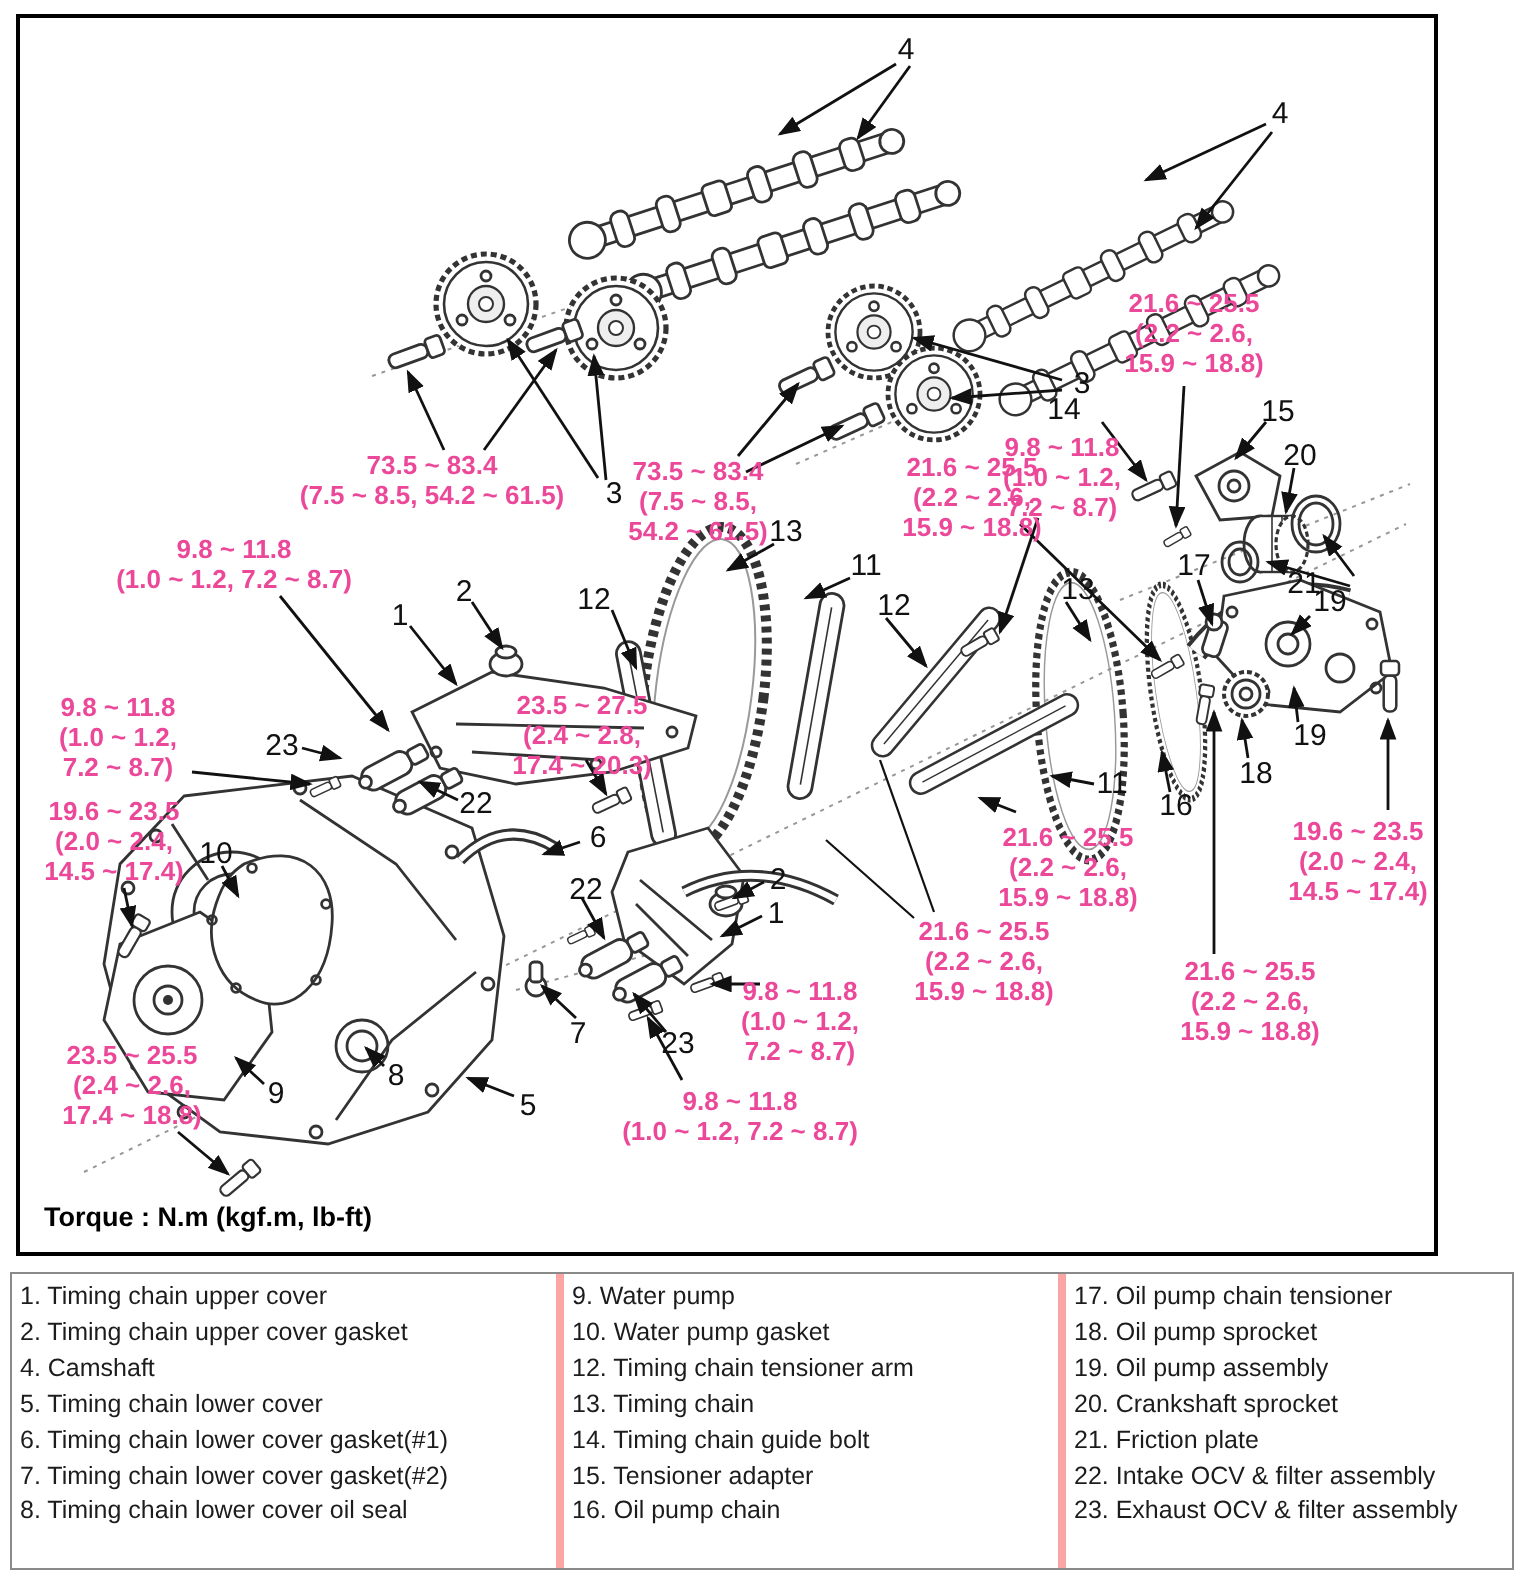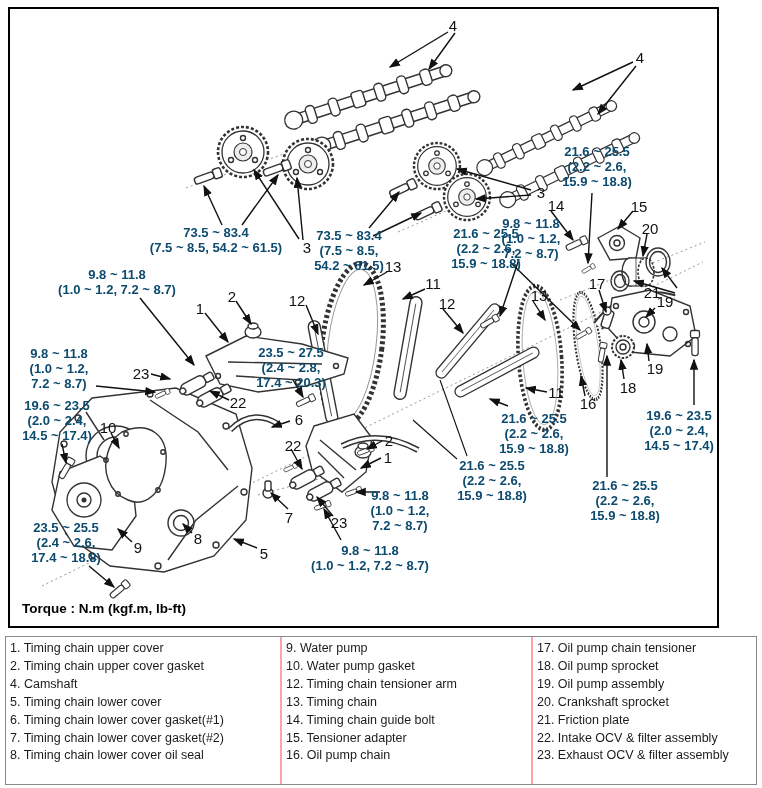--- a/index.html
+++ b/index.html
@@ -1,24 +1,24 @@
 <!DOCTYPE html>
 <html><head>
 <meta charset="utf-8">
 <style>
   html,body{margin:0;padding:0;background:#fff}
   .page{position:relative;width:762px;height:788px;background:#fff;font-family:"Liberation Sans",sans-serif;overflow:hidden}
   .frame{position:absolute;left:8px;top:7px;width:711px;height:621px;border:2px solid #000;box-sizing:border-box;background:#fff}
   svg.art{position:absolute;left:0;top:0;width:762px;height:632px}
   .overlay{position:absolute;left:0;top:0;width:762px;height:632px}
-  .callout{position:absolute;transform:translateX(-50%);font-size:13px;font-weight:bold;line-height:15px;color:#0c4a6e;white-space:pre-line;text-align:center}
+  .callout{position:absolute;transform:translateX(-50%);font-size:13px;font-weight:bold;line-height:15px;color:#ec4899;white-space:pre-line;text-align:center}
   .pnum{position:absolute;transform:translate(-50%,-50%);font-size:15px;font-weight:normal;color:#111}
   .torque-note{position:absolute;left:22px;top:601px;font-size:13.5px;font-weight:bold;color:#000}
   .legend{position:absolute;left:5px;top:636px;width:752px;height:149px;display:flex;border:1px solid #8a8a8a;background:#fff;box-sizing:border-box}
-  .legend-col{box-sizing:border-box;padding:3px 0 0 4px;border-right:2px solid #fca5a5;overflow:hidden}
+  .legend-col{box-sizing:border-box;padding:3px 0 0 4px;border-right:4px solid #fca5a5;overflow:hidden}
   .legend-col:last-child{border-right:none}
   .col1{width:276px}.col2{width:251px}.col3{flex:1}
   .legend-item{font-size:12.5px;line-height:17.9px;color:#1c1c1c;white-space:nowrap}
   .ar{stroke:#111;stroke-width:1.4;fill:none}
   .ld{stroke:#111;stroke-width:1.1;fill:none}
   .dl{stroke:#979797;stroke-width:1;fill:none;stroke-dasharray:2 3}
   .ln{fill:#fff;stroke:#333;stroke-width:1.4}
   .nf{fill:none;stroke:#333;stroke-width:1.4}
 </style>
 </head>
@@ -336,21 +336,21 @@
 (1.0 ~ 1.2,
 7.2 ~ 8.7)</div>
         <div class="callout" style="left: 370px; top: 543px;">9.8 ~ 11.8
 (1.0 ~ 1.2, 7.2 ~ 8.7)</div>
       </div>
     <div id="partnums">
         <div class="pnum" style="left: 453px; top: 25px;">4</div>
         <div class="pnum" style="left: 640px; top: 57px;">4</div>
         <div class="pnum" style="left: 307px; top: 247px;">3</div>
         <div class="pnum" style="left: 541px; top: 192px;">3</div>
-        <div class="pnum" style="left: 556px; top: 205px;">14</div>
+        <div class="pnum" style="left: 532px; top: 205px;">14</div>
         <div class="pnum" style="left: 639px; top: 206px;">15</div>
         <div class="pnum" style="left: 650px; top: 228px;">20</div>
         <div class="pnum" style="left: 393px; top: 266px;">13</div>
         <div class="pnum" style="left: 433px; top: 283px;">11</div>
         <div class="pnum" style="left: 597px; top: 283px;">17</div>
         <div class="pnum" style="left: 652px; top: 292px;">21</div>
         <div class="pnum" style="left: 232px; top: 296px;">2</div>
         <div class="pnum" style="left: 200px; top: 308px;">1</div>
         <div class="pnum" style="left: 539px; top: 295px;">13</div>
         <div class="pnum" style="left: 297px; top: 300px;">12</div>

